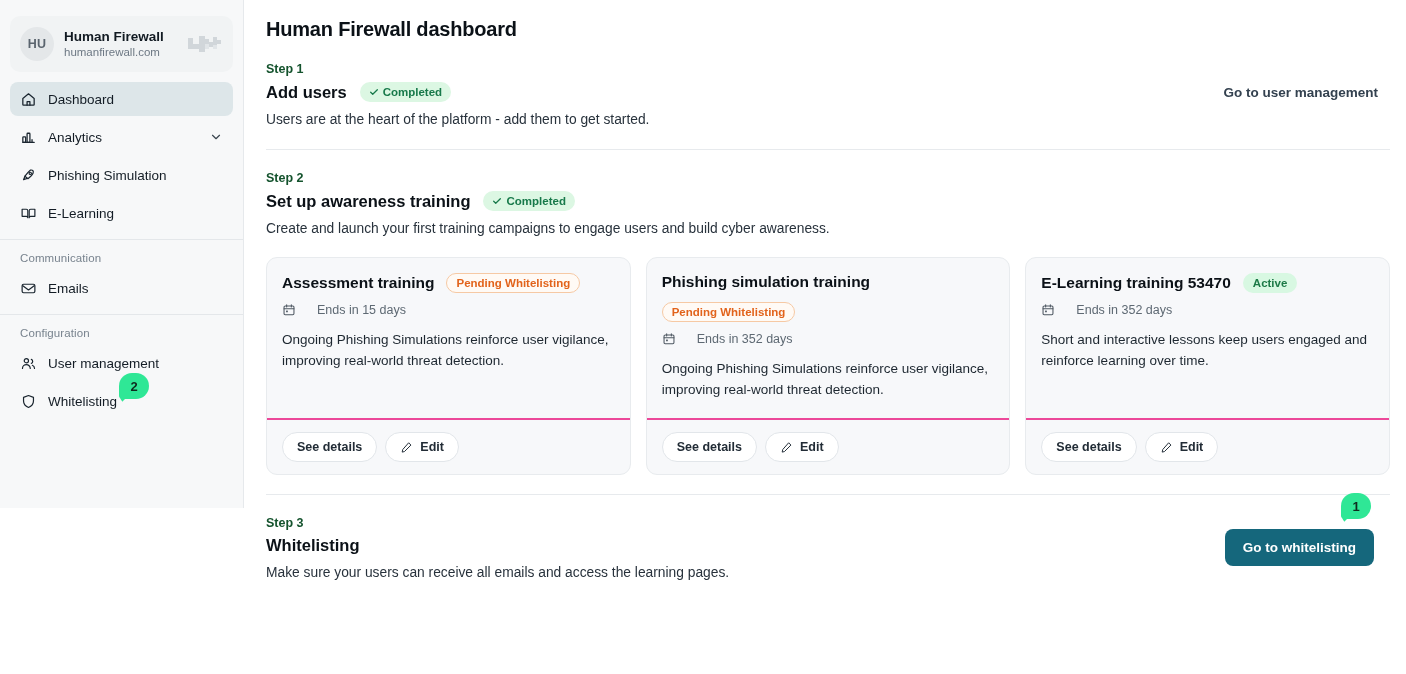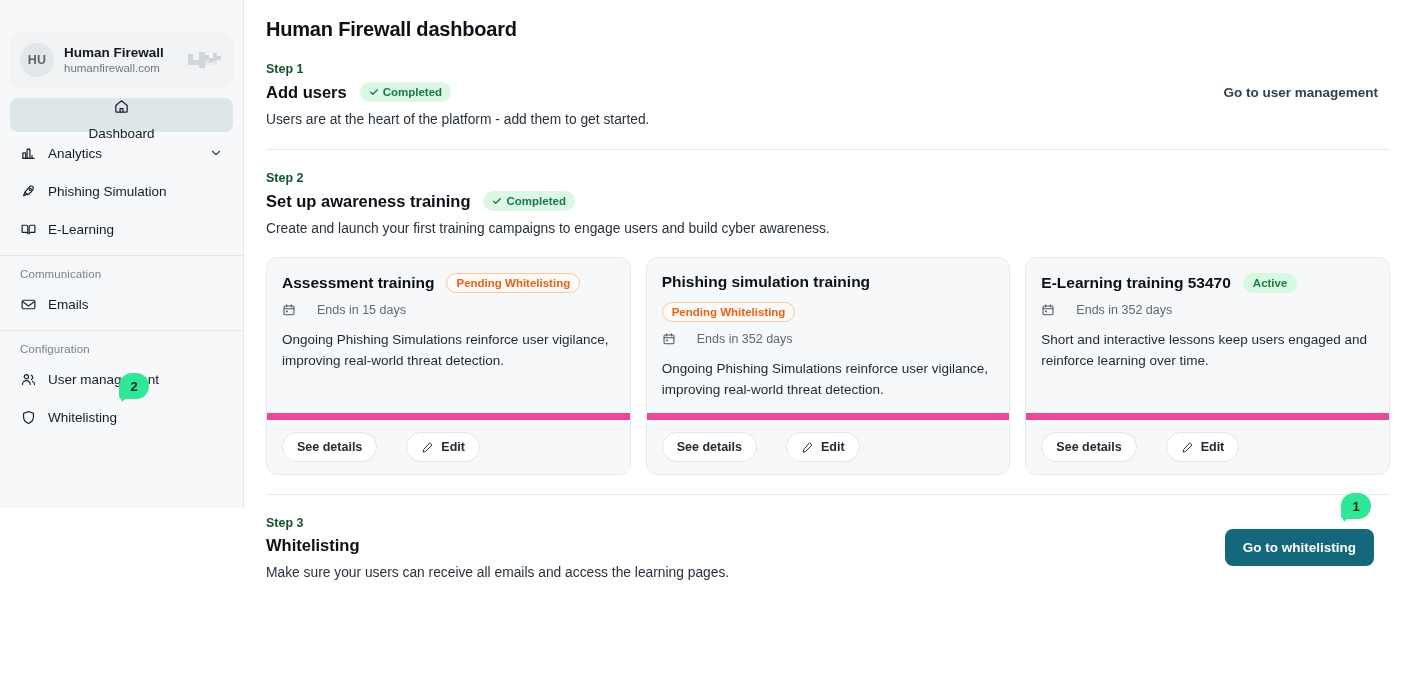--- a/index.html
+++ b/index.html
@@ -10,21 +10,21 @@
     color: #0f1720;
     overflow: hidden;
   }
   .app { display: flex; width: 1406px; height: 674px; }
 
   
   .sidebar {
     width: 244px; height: 508px;
     background: #f7f8f9;
     border-right: 1px solid #e6e9ec;
-    padding: 24px 0 0 0;
+    padding: 8px 0 0 0;
     flex: 0 0 244px;
     position: relative;
   }
   .org-card {
     margin: 8px 10px 10px 10px;
     height: 56px;
     background: #f1f3f4;
     border-radius: 10px;
     display: flex; align-items: center;
     padding: 0 10px;
@@ -43,21 +43,21 @@
   .org-domain { font-size: 11.5px; color: #6d7884; line-height: 15px; }
   .org-logo { width: 36px; height: 22px; flex: 0 0 36px; opacity: .85; }
 
   .nav { padding: 0 10px; }
   .nav-item {
     height: 34px; display: flex; align-items: center; gap: 11px;
     padding: 0 10px; border-radius: 8px;
     font-size: 13.5px; color: #131c25; cursor: pointer;
     margin-bottom: 4px; position: relative;
   }
-  .nav-item.active { background: #dde6e9; flex-direction: column; }
+  .nav-item.active { background: #dde6e9; }
   .nav-ico { width: 17px; height: 17px; flex: 0 0 17px; display: flex; align-items: center; justify-content: center; color: #1b2630; }
   .nav-label { flex: 1 1 auto; white-space: nowrap; }
   .chev { width: 14px; height: 14px; color: #3a454f; }
 
   .divider { height: 1px; background: #e4e7ea; margin: 9px 0 0 0; }
   .sec-title {
     font-size: 11.5px; color: #78838e; padding: 12px 20px 7px 20px;
     letter-spacing: .1px;
   }
 
@@ -122,23 +122,23 @@
     display: flex; flex-direction: column;
     height: 218px;
   }
   .card-body { padding: 15px 15px 0 15px; flex: 1 1 auto; }
   .card-head { display: flex; align-items: center; gap: 12px; flex-wrap: wrap; }
   .card-title { font-size: 15.5px; font-weight: bold; color: #0b1117; }
   .card-meta { display: flex; align-items: center; gap: 21px; font-size: 12.5px; color: #5e6973; margin-top: 10px; }
   .cal { width: 14px; height: 14px; color: #4d5761; flex: 0 0 14px; }
   .card-desc { font-size: 13.5px; color: #1d2730; line-height: 21px; margin-top: 12px; }
   .card-foot {
-    border-top: 7px solid #ec4899;
+    border-top: 2px solid #ec4899;
     padding: 12px 15px;
-    display: flex; gap: 29px; align-items: center;
+    display: flex; gap: 8px; align-items: center;
   }
   .btn {
     background: #ffffff; border: 1px solid #e2e6ea; border-radius: 999px;
     font-size: 12.5px; font-weight: bold; color: #222c36;
     padding: 7px 14px; cursor: pointer;
     display: inline-flex; align-items: center; gap: 7px;
     font-family: "Liberation Sans", sans-serif;
   }
   .pencil { width: 13px; height: 13px; color: #222c36; }
 

